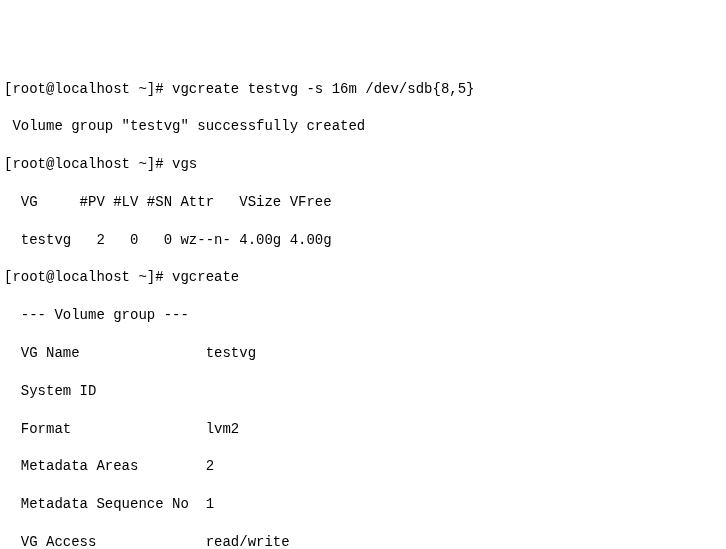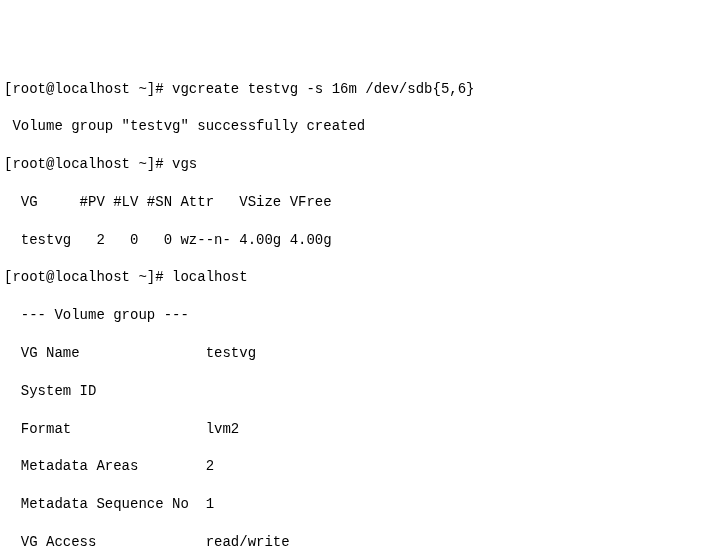--- a/index.html
+++ b/index.html
@@ -15,26 +15,26 @@
     }
     .line {
       display: block;
     }
   </style>
 </head>
 <body>
 
 
 
-<span class="line"><span>[root@localhost ~]# </span><span>vgcreate testvg -s 16m /dev/sdb{5,6}</span></span>
+<span class="line"><span>[root@localhost ~]# </span><span>vgcreate testvg -s 16m /dev/sdb{8,5}</span></span>
 <span class="line"> Volume group "testvg" successfully created</span>
 <span class="line"><span>[root@localhost ~]# </span><span>vgs</span></span>
 <span class="line">  VG     #PV #LV #SN Attr   VSize VFree</span>
 <span class="line">  testvg   2   0   0 wz--n- 4.00g 4.00g</span>
-<span class="line"><span>[root@localhost ~]# </span><span>localhost</span></span>
+<span class="line"><span>[root@localhost ~]# </span><span>vgcreate</span></span>
 <span class="line">  --- Volume group ---</span>
 <span class="line">  VG Name               testvg</span>
 <span class="line">  System ID</span>
 <span class="line">  Format                lvm2</span>
 <span class="line">  Metadata Areas        2</span>
 <span class="line">  Metadata Sequence No  1</span>
 <span class="line">  VG Access             read/write</span>
 
 
 

